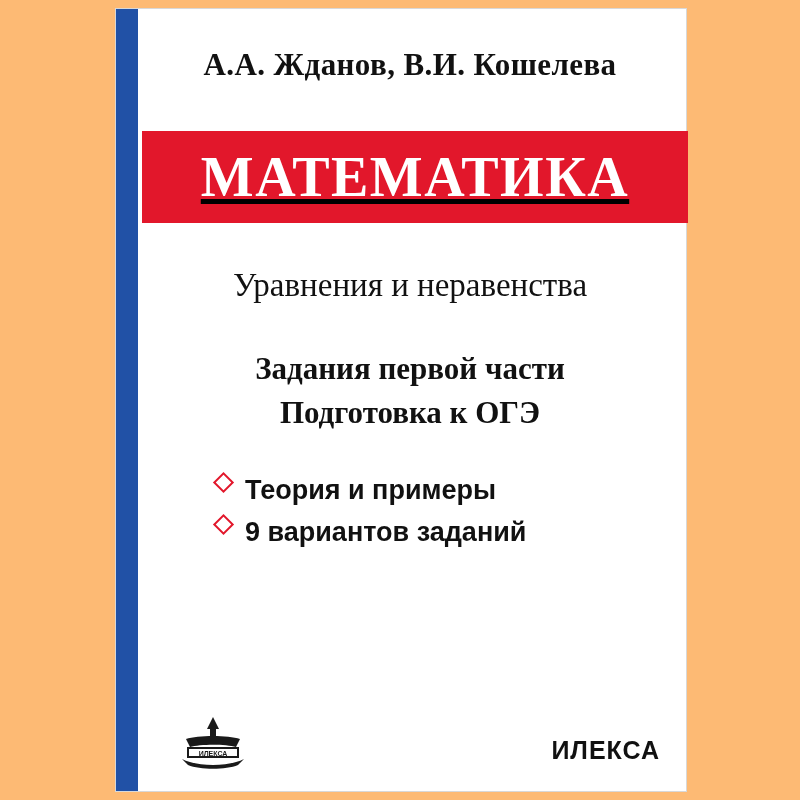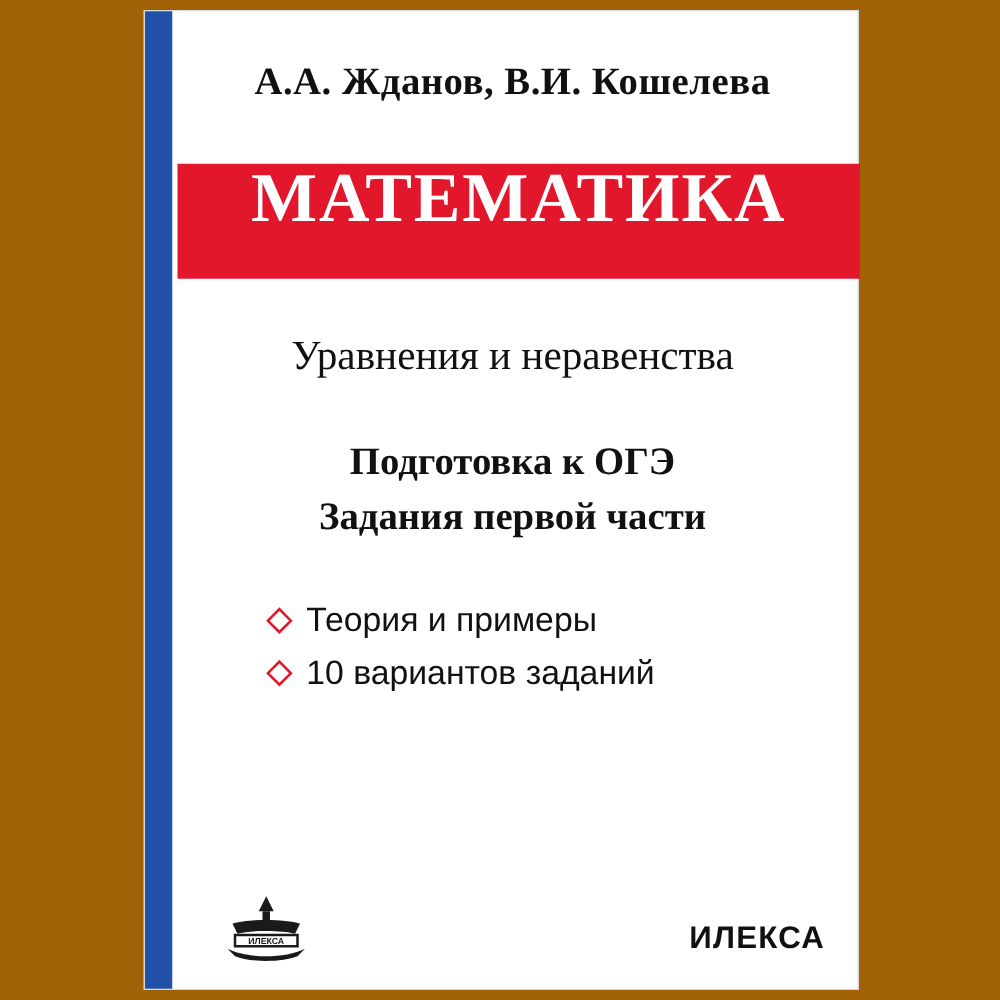--- a/index.html
+++ b/index.html
@@ -8,21 +8,21 @@
     width: 800px;
     height: 800px;
     background: #ffffff;
     font-family: "Liberation Sans", sans-serif;
   }
 
   #cover {
     position: relative;
     width: 800px;
     height: 800px;
-    background: #a16207;
+    background: #fdba74;
     overflow: hidden;
   }
 
   
   .book {
     position: absolute;
     left: 115px;
     top: 8px;
     width: 572px;
     height: 784px;
@@ -67,22 +67,23 @@
 
   
   .title-band {
     position: absolute;
     left: 26px;
     top: 122px;
     width: 546px;
     height: 92px;
     background: #e2172b;
     display: flex;
-    align-items: flex-start;
+    align-items: center;
     justify-content: center;
+    text-decoration: underline;
   }
 
   .title-band .band-title {
     font-family: "Liberation Serif", serif;
     font-weight: bold;
     font-size: 56px;
     color: #ffffff;
     letter-spacing: 1.5px;
     line-height: 1;
   }
@@ -118,22 +119,23 @@
   
   .features {
     position: absolute;
     left: 100px;
     top: 466px;
     width: 440px;
   }
 
   .feature-row {
     display: flex;
-    align-items: center;
+    align-items: flex-start;
     height: 42px;
+    font-weight: bold;
   }
 
   .diamond {
     width: 15px;
     height: 15px;
     margin-right: 14px;
     border: 2px solid #e2172b;
     transform: rotate(45deg);
     box-sizing: border-box;
     flex: 0 0 auto;
@@ -181,32 +183,32 @@
 
     <div class="authors">А.А. Жданов, В.И. Кошелева</div>
 
     <div class="title-band">
       <div class="band-title">МАТЕМАТИКА</div>
     </div>
 
     <div class="subtitle">Уравнения и неравенства</div>
 
     <div class="prep">
+      <div>Задания первой части</div>
       <div>Подготовка к ОГЭ</div>
-      <div>Задания первой части</div>
     </div>
 
     <div class="features">
       <div class="feature-row">
         <span class="diamond"></span>
         <span class="feature-label">Теория и примеры</span>
       </div>
       <div class="feature-row">
         <span class="diamond"></span>
-        <span class="feature-label">10 вариантов заданий</span>
+        <span class="feature-label">9 вариантов заданий</span>
       </div>
     </div>
 
     <div class="logo">
       <svg width="110" height="60" viewBox="0 0 110 60" xmlns="http://www.w3.org/2000/svg">
         <path d="M55 4 L61 16 L49 16 Z" fill="#1a1a1a"></path>
         <rect x="52" y="16" width="6" height="8" fill="#1a1a1a"></rect>
         <path d="M28 26 C40 22, 70 22, 82 26 L78 34 C68 31, 42 31, 32 34 Z" fill="#1a1a1a"></path>
         <rect x="30" y="35" width="50" height="9" fill="#ffffff" stroke="#1a1a1a" stroke-width="2"></rect>
         <text x="55" y="42.5" font-family="Liberation Sans, sans-serif" font-size="7" font-weight="bold" fill="#1a1a1a" text-anchor="middle">ИЛЕКСА</text>

